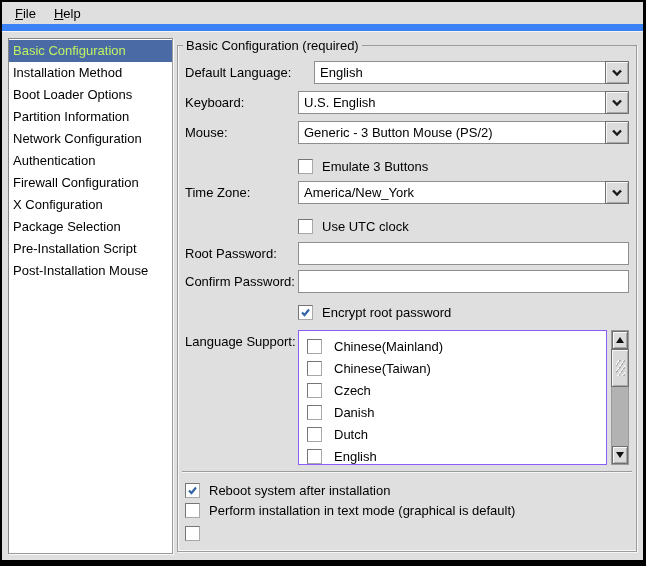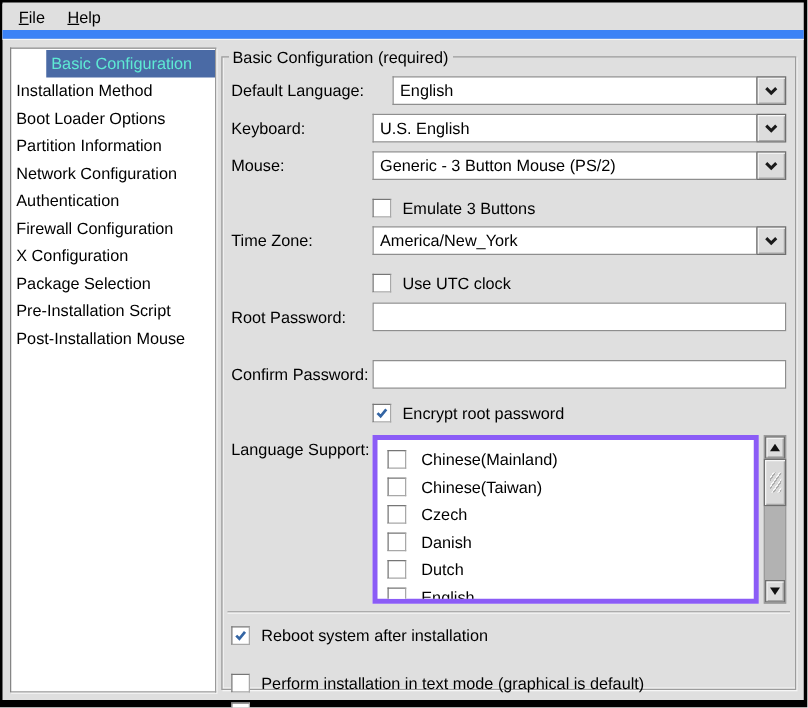--- a/index.html
+++ b/index.html
@@ -48,21 +48,21 @@
     padding-top: 1px;
     overflow: hidden;
   }
   .side-item {
     height: 22px;
     line-height: 21px;
     padding-left: 4px;
     white-space: nowrap;
     cursor: default;
   }
-  .side-item.selected { background: #4a6aa5; color: #5eead4; margin-left: 28px; }
+  .side-item.selected { background: #4a6aa5; color: #bef264; }
   .sidebar-gap { width: 4px; flex: 0 0 4px; }
   
   fieldset.frame {
     flex: 1;
     border: 1px solid #9c9c9c;
     box-shadow: inset 1px -1px 0 #f6f6f6, 1px 1px 0 #f6f6f6;
     margin: 0 0 2px 0;
     padding: 2px 7px 0 7px;
     min-width: 0;
     display: block;
@@ -119,21 +119,21 @@
     display: inline-flex; align-items: center; justify-content: center;
   }
   .checkbox svg { display: none; }
   .checkbox.checked svg { display: block; }
   .check-row .cb-label { margin-left: 9px; white-space: nowrap; }
   
   .lang-area { display: flex; align-items: stretch; height: 135px; }
   .listbox {
     flex: 1;
     background: #fff;
-    border: 4px solid #8b5cf6;
+    border: 1px solid #8b5cf6;
     overflow: hidden;
     padding-top: 4px;
   }
   .list-row { display: flex; align-items: center; height: 22px; padding-left: 8px; }
   .list-row .cb-label { margin-left: 12px; }
   .scrollbar {
     flex: 0 0 18px; width: 18px;
     margin-left: 4px;
     display: flex; flex-direction: column;
     background: #b2b2b2;
@@ -171,21 +171,21 @@
   
   .hsep {
     border: none;
     border-top: 1px solid #9c9c9c;
     border-bottom: 1px solid #f6f6f6;
     margin: 6px -3px 0 -3px;
   }
   
   .mt6 { margin-top: 6px; gap: 16px; }  .mt7 { margin-top: 7px; }
   .mt8 { margin-top: 8px; }  .mt10 { margin-top: 10px; }
-  .mt11 { margin-top: 23px; } .mt12 { margin-top: 12px; }
+  .mt11 { margin-top: 5px; } .mt12 { margin-top: 12px; }
   .mt15 { margin-top: 15px; }
 </style>
 </head>
 <body>
 
 <div class="window">
 
   <div class="menubar">
     <div class="menu-item"><span class="accel">F</span><span>ile</span></div>
     <div class="menu-item"><span class="accel">H</span><span>elp</span></div>

